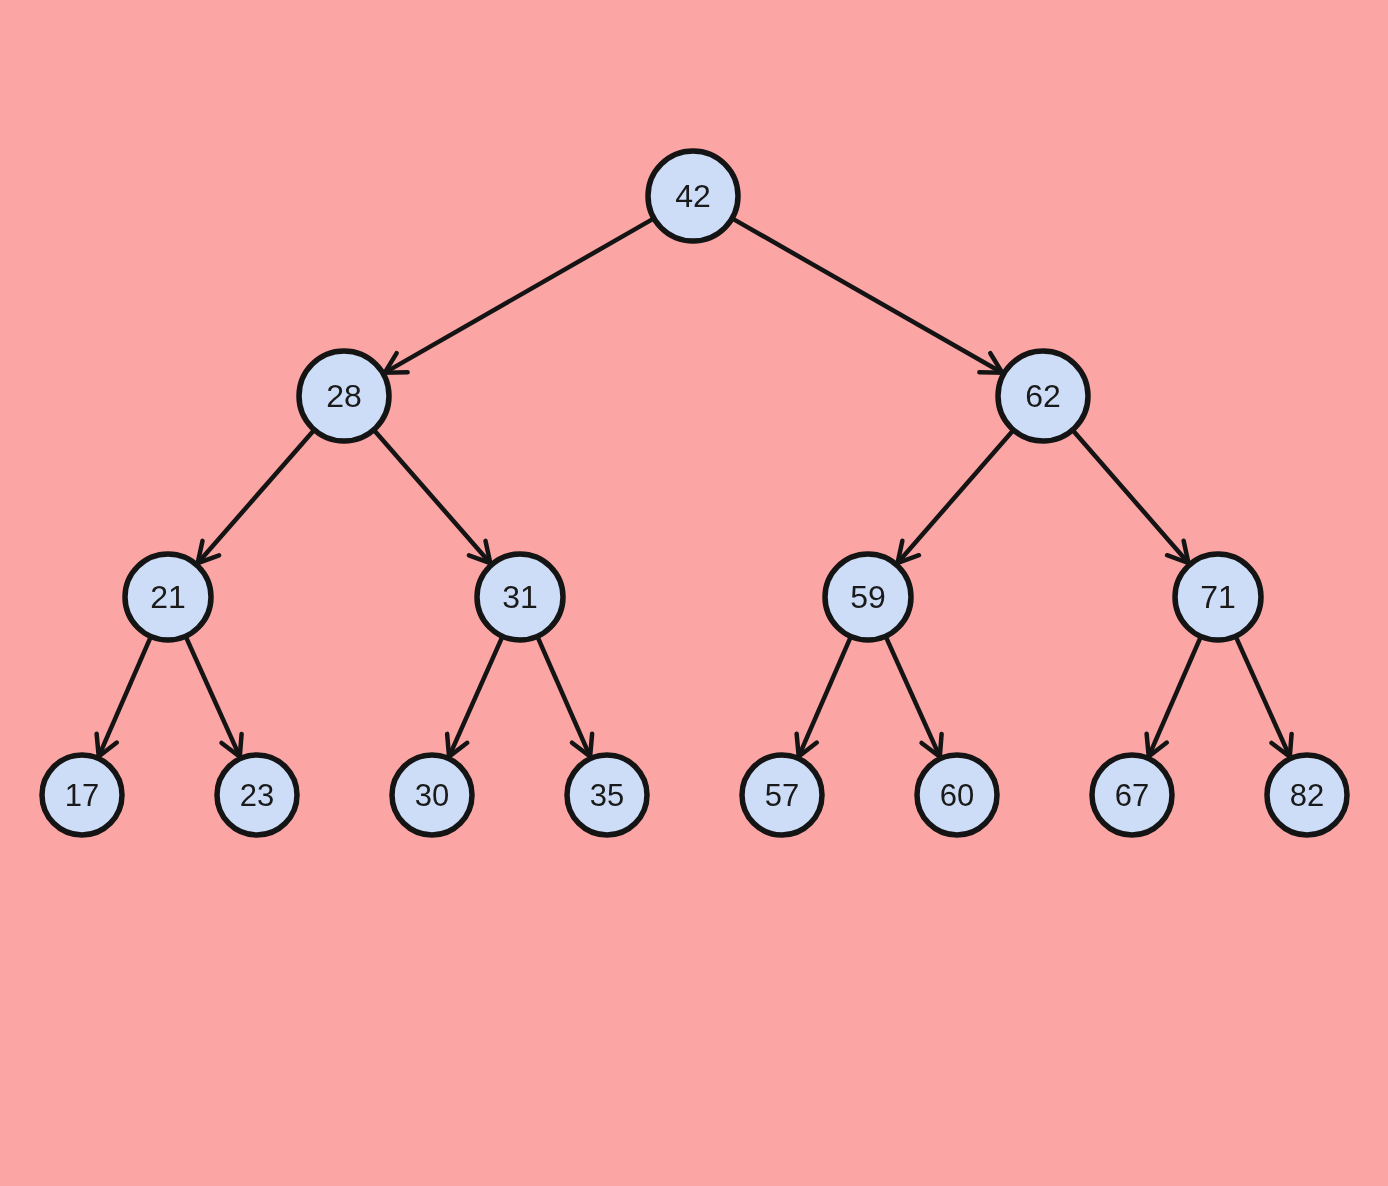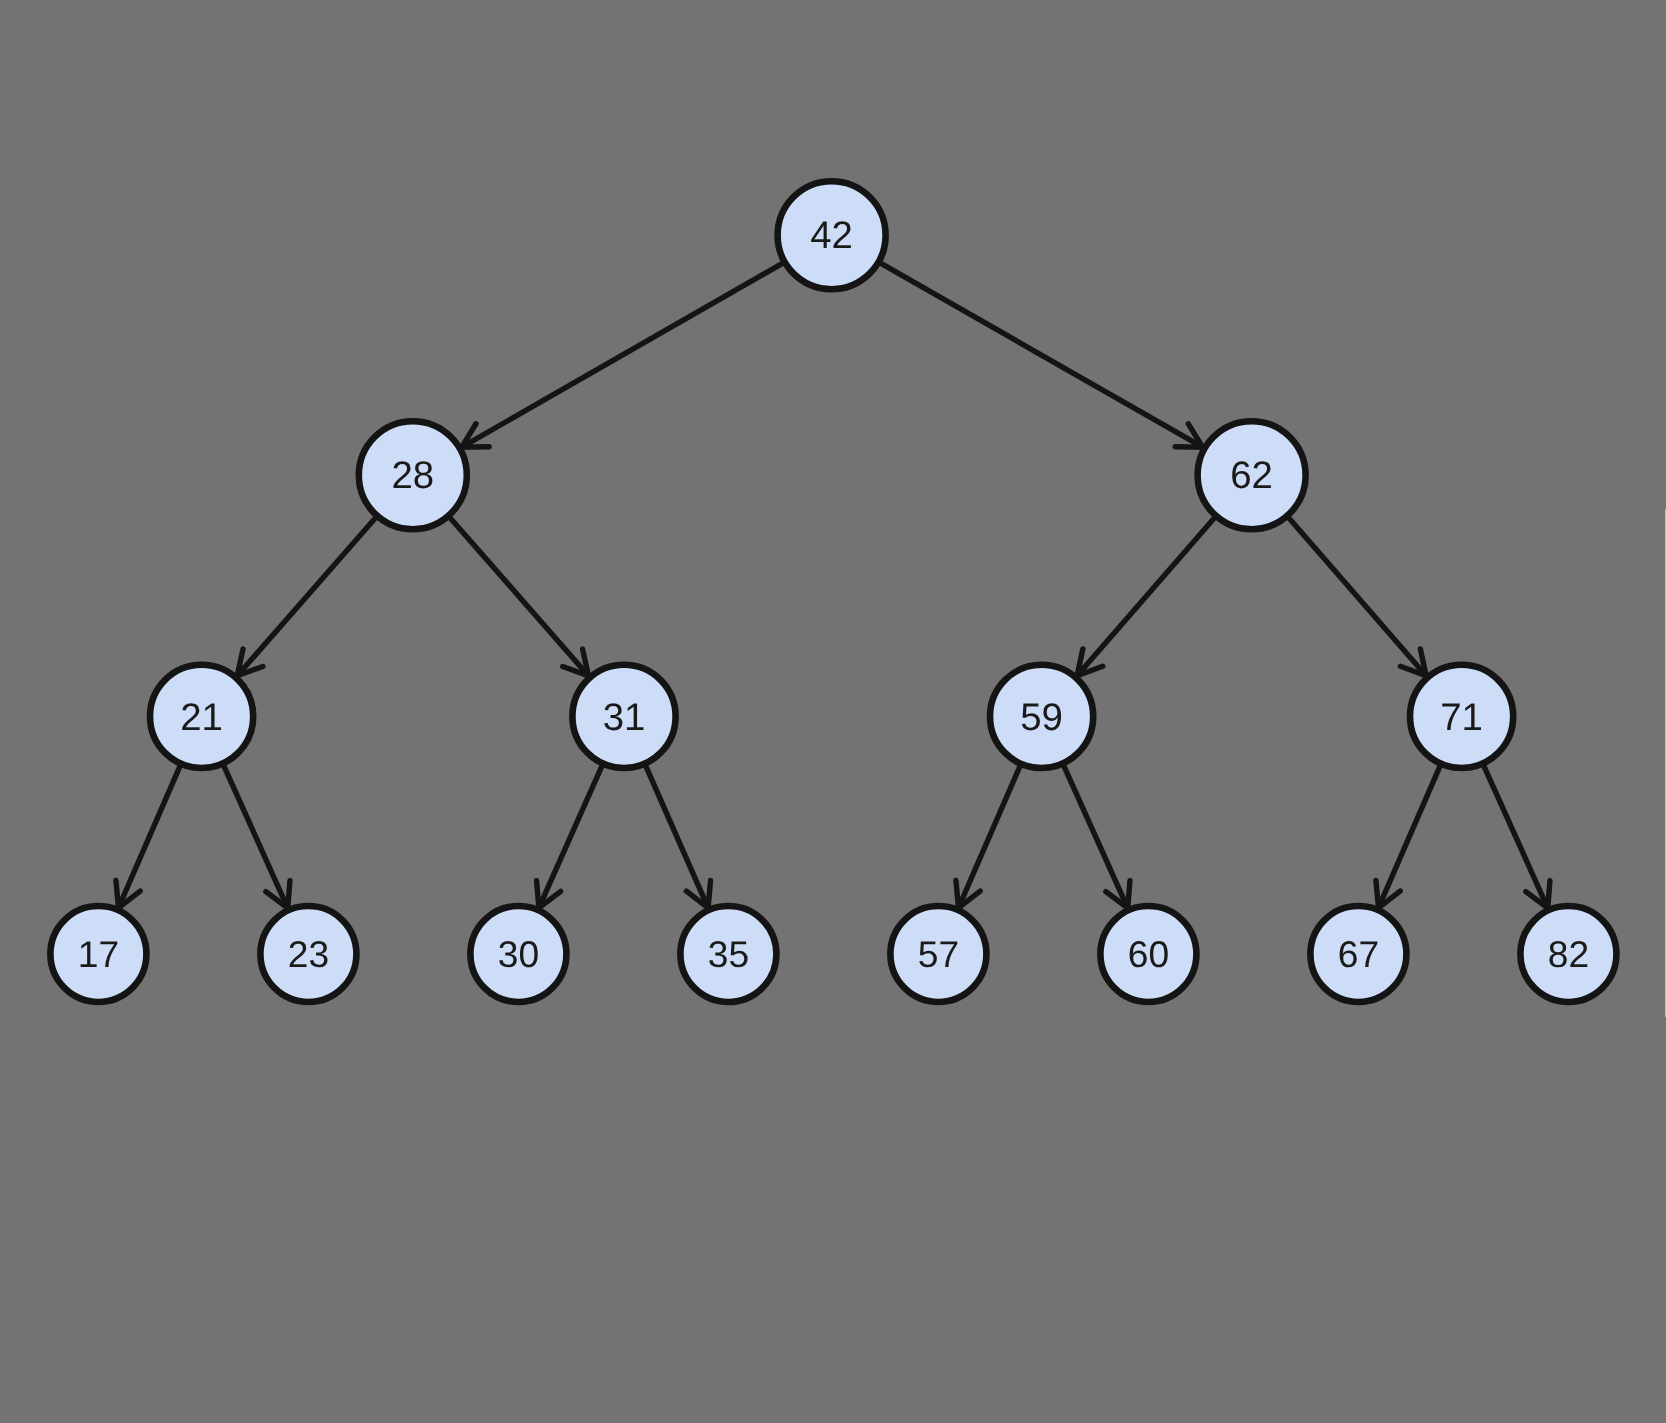--- a/index.html
+++ b/index.html
@@ -5,21 +5,21 @@
   html, body {
     margin: 0;
     padding: 0;
     background: #ffffff;
     font-family: "Liberation Sans", sans-serif;
   }
   .canvas-wrap {
     position: relative;
     width: 1388px;
     height: 1186px;
-    background: #737373;
+    background: #fca5a5;
     overflow: hidden;
   }
   svg {
     display: block;
   }
   .node-label {
     font-family: "Liberation Sans", sans-serif;
     font-weight: 400;
     pointer-events: none;
   }

